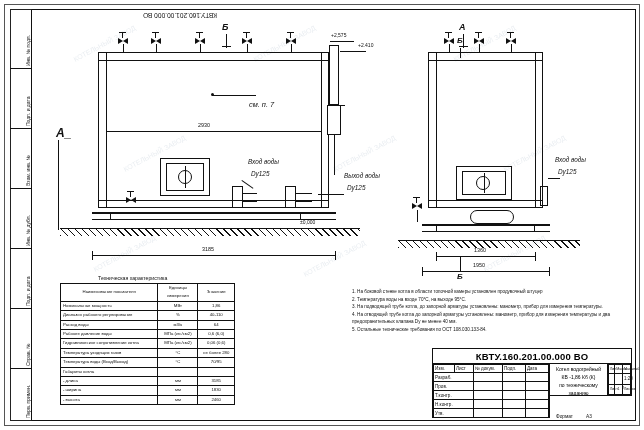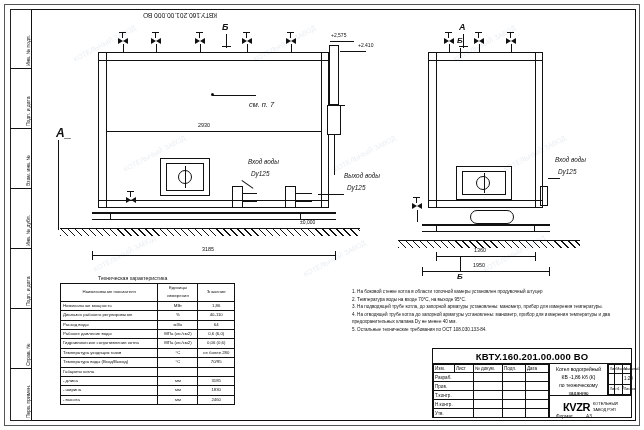--- a/index.html
+++ b/index.html
@@ -428,25 +428,18 @@
         <tr style="height:9px;">
           <td style="font-size:3.6px;">Лист</td>
           <td style="font-size:3.6px;text-align:center;">1</td>
           <td style="font-size:3.6px;">Листов</td>
         </tr>
       </tbody>
         </table>
     </div>
     <div style="position:absolute;left:190px;top:38px;font-size:3.8px;">2</div>
 
-    <div style="position:absolute;left:118px;top:48px;width:82px;height:22px;border:1px solid #111;border-top:none;border-left:none;box-sizing:border-box;display:flex;align-items:center;justify-content:center;gap:3px;">
-      <span style="font-size:11px;font-weight:bold;letter-spacing:-0.5px;">КVZR</span>
-      <span style="display:inline-block;line-height:6px;">
-        <span style="display:block;font-size:4px;">КОТЕЛЬНЫЙ</span>
-        <span style="display:block;font-size:4px;">ЗАВОД РЭП</span>
-      </span>
-    </div>
   </div>
 
   <div class="txt" style="left:556px;top:414px;font-size:4.8px;">Формат</div>
   <div class="txt" style="left:586px;top:414px;font-size:4.8px;">А3</div>
 
 </div>
 
 </body></html>

